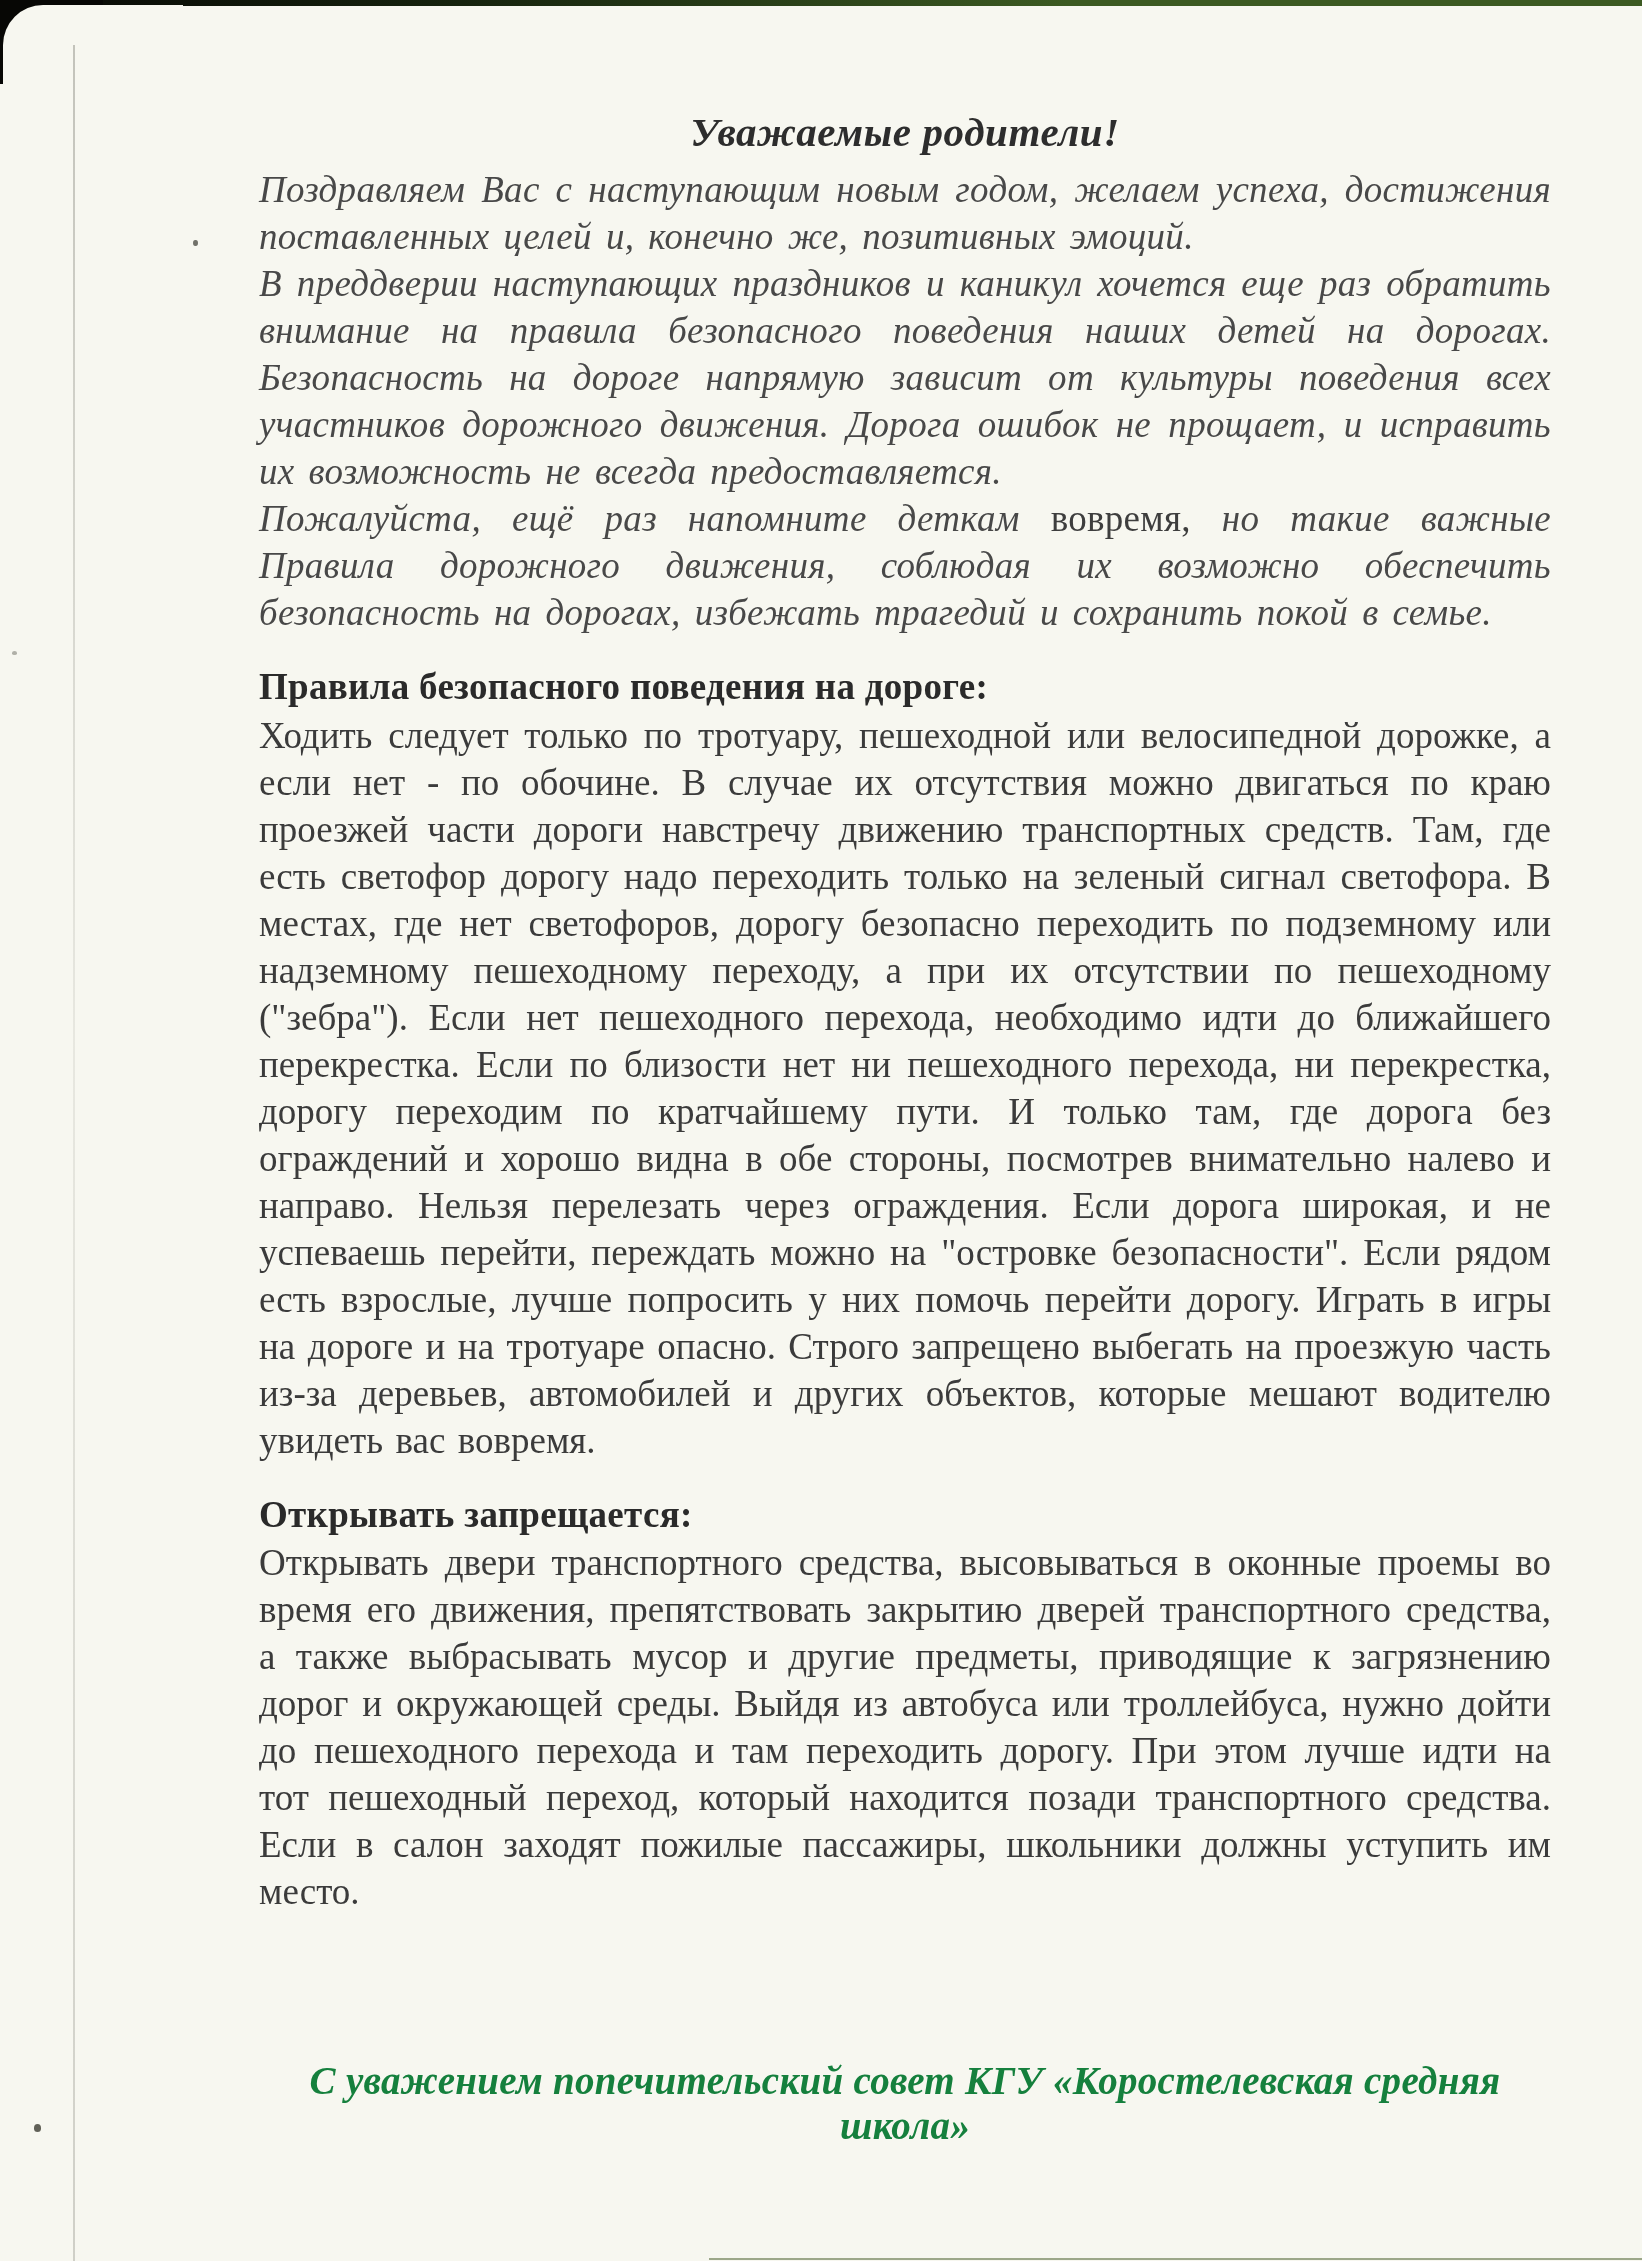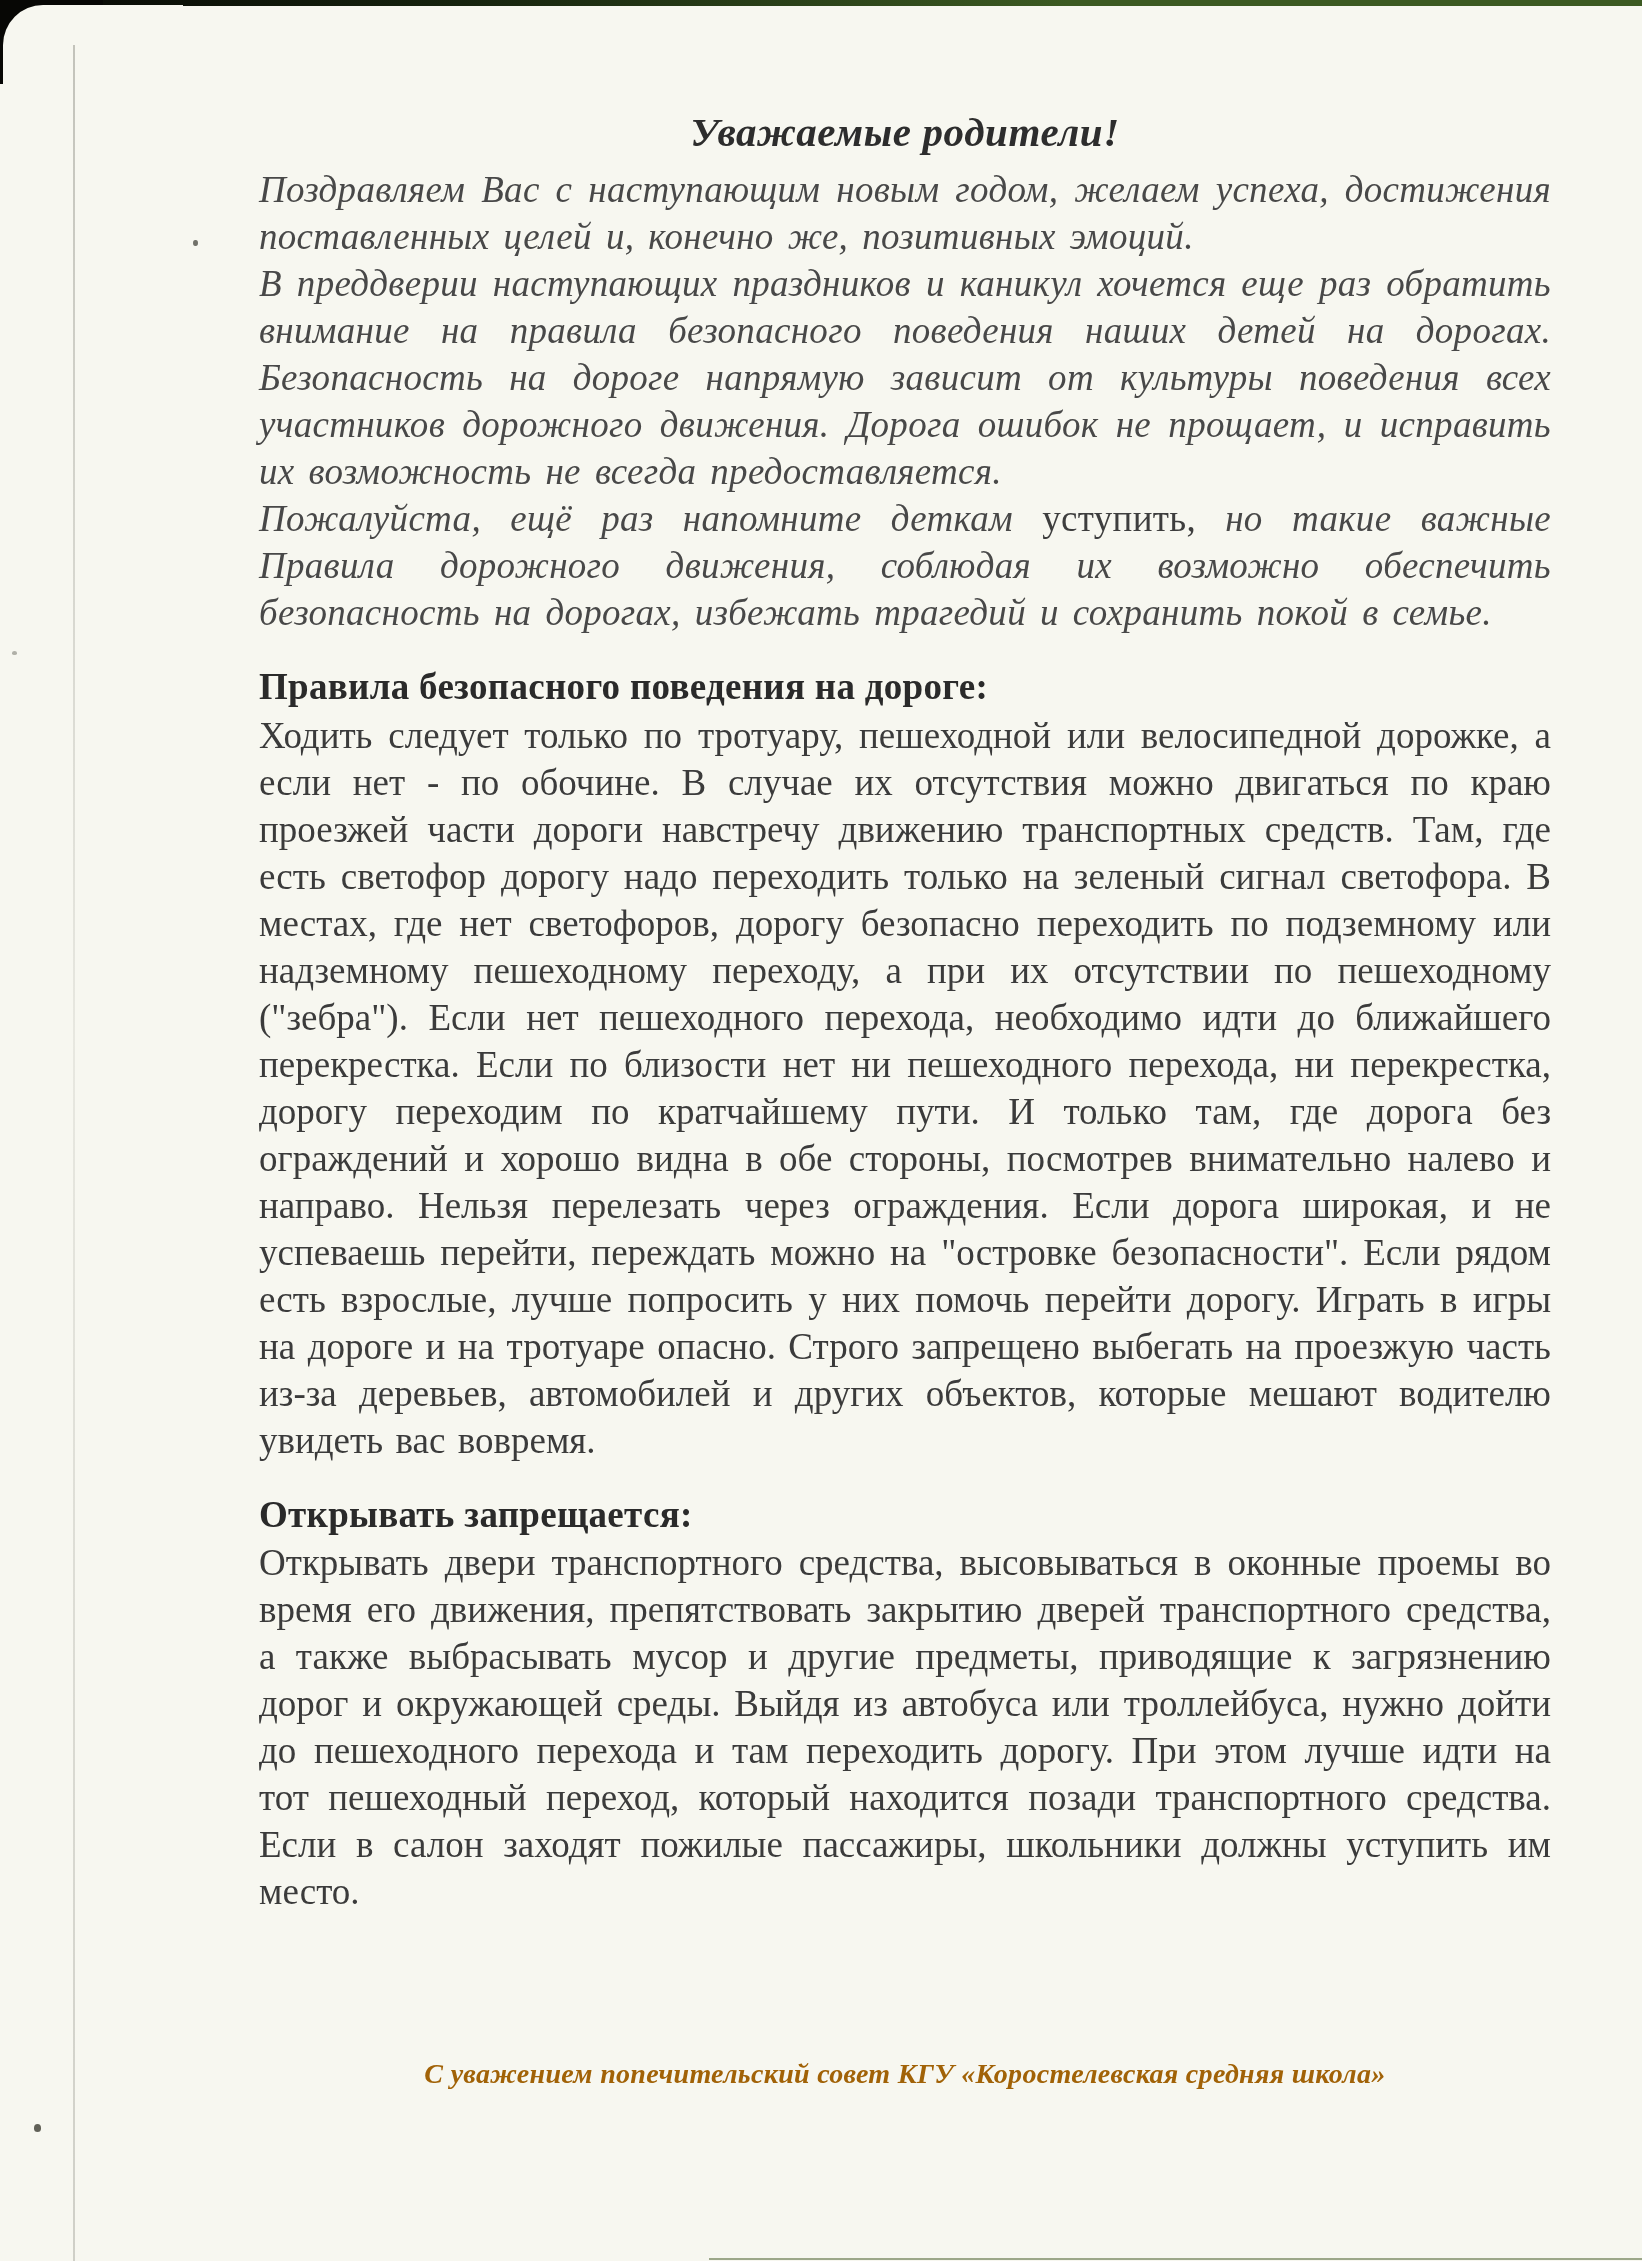--- a/index.html
+++ b/index.html
@@ -64,22 +64,22 @@
   p.intro .plain { font-style: normal; color: #3e3e3e; }
   h2.sec {
     font-size: 37px; line-height: 46px; font-weight: bold; font-style: normal;
     margin: 28px 0 1.3px 0; color: #2a2a2a; letter-spacing: 0.3px;
   }
   p.body {
     font-size: 37px; line-height: 47px; text-align: justify;
     margin: 0; color: #3b3b3b; word-spacing: 3.2px;
   }
   p.signature {
-    font-size: 28px; font-weight: bold; font-style: italic;
-    text-align: center; margin: 143px 0 0 0; color: #a16207;
+    font-size: 39px; font-weight: bold; font-style: italic;
+    text-align: center; margin: 143px 0 0 0; color: #15803d;
     letter-spacing: 0.3px;
   }
 </style>
 </head>
 <body>
 
 <div>
 
   <div class="top-edge"></div>
   <div class="corner-blob"></div>
@@ -87,21 +87,21 @@
   <div class="crease"></div>
 
   <div class="content">
 
     <h1 class="title">Уважаемые родители!</h1>
 
     <p class="intro">Поздравляем Вас с наступающим новым годом, желаем успеха, достижения поставленных целей и, конечно же, позитивных эмоций.</p>
 
     <p class="intro">В преддверии наступающих праздников и каникул хочется еще раз обратить внимание на правила безопасного поведения наших детей на дорогах. Безопасность на дороге напрямую зависит от культуры поведения всех участников дорожного движения. Дорога ошибок не прощает, и исправить их возможность не всегда предоставляется.</p>
 
-    <p class="intro"><span>Пожалуйста, ещё раз напомните деткам </span><span class="plain">уступить,</span><span> но такие важные Правила дорожного движения, соблюдая их возможно обеспечить безопасность на дорогах, избежать трагедий и сохранить покой в семье.</span></p>
+    <p class="intro"><span>Пожалуйста, ещё раз напомните деткам </span><span class="plain">вовремя,</span><span> но такие важные Правила дорожного движения, соблюдая их возможно обеспечить безопасность на дорогах, избежать трагедий и сохранить покой в семье.</span></p>
 
     <h2 class="sec">Правила безопасного поведения на дороге:</h2>
 
     <p class="body">Ходить следует только по тротуару, пешеходной или велосипедной дорожке, а если нет - по обочине. В случае их отсутствия можно двигаться по краю проезжей части дороги навстречу движению транспортных средств. Там, где есть светофор дорогу надо переходить только на зеленый сигнал светофора. В местах, где нет светофоров, дорогу безопасно переходить по подземному или надземному пешеходному переходу, а при их отсутствии по пешеходному ("зебра"). Если нет пешеходного перехода, необходимо идти до ближайшего перекрестка. Если по близости нет ни пешеходного перехода, ни перекрестка, дорогу переходим по кратчайшему пути. И только там, где дорога без ограждений и хорошо видна в обе стороны, посмотрев внимательно налево и направо. Нельзя перелезать через ограждения. Если дорога широкая, и не успеваешь перейти, переждать можно на "островке безопасности". Если рядом есть взрослые, лучше попросить у них помочь перейти дорогу. Играть в игры на дороге и на тротуаре опасно. Строго запрещено выбегать на проезжую часть из-за деревьев, автомобилей и других объектов, которые мешают водителю увидеть вас вовремя.</p>
 
     <h2 class="sec">Открывать запрещается:</h2>
 
     <p class="body">Открывать двери транспортного средства, высовываться в оконные проемы во время его движения, препятствовать закрытию дверей транспортного средства, а также выбрасывать мусор и другие предметы, приводящие к загрязнению дорог и окружающей среды. Выйдя из автобуса или троллейбуса, нужно дойти до пешеходного перехода и там переходить дорогу. При этом лучше идти на тот пешеходный переход, который находится позади транспортного средства. Если в салон заходят пожилые пассажиры, школьники должны уступить им место.</p>
 
     <p class="signature">С уважением попечительский совет КГУ «Коростелевская средняя школа»</p>

